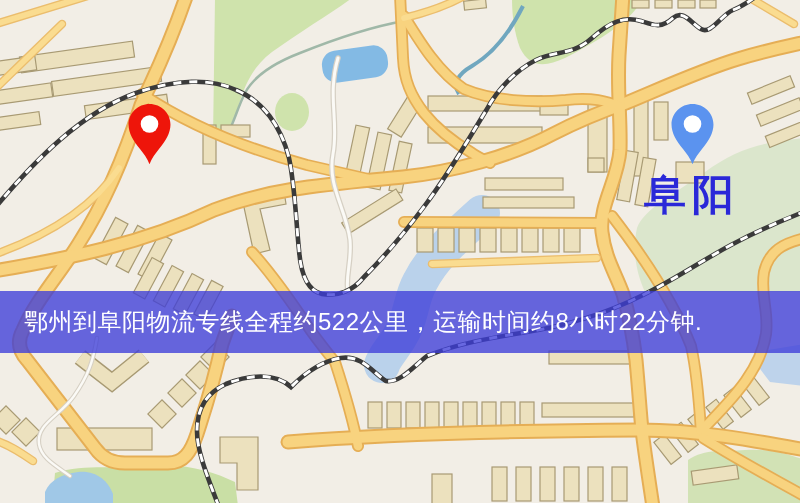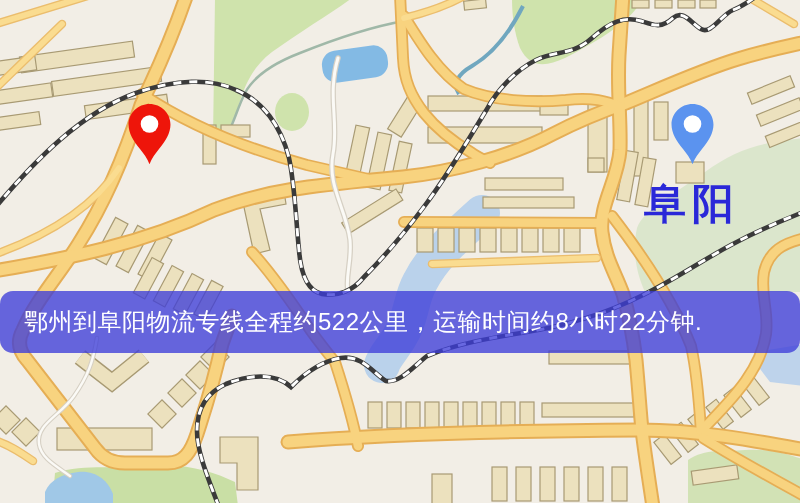--- a/index.html
+++ b/index.html
@@ -238,19 +238,19 @@
       <circle cx="20" cy="19" r="8" fill="#ffffff"></circle>
     </svg>
   </div>
 
   <div class="marker" style="left:670px;top:103px;">
     <svg width="45" height="64" viewBox="0 0 40 58">
       <path d="M20,1 C30.5,1 39,9.3 39,19.8 C39,27.2 34.6,34.5 28.6,41.8 C25.4,45.7 22,50.5 20,55.5 C18,50.5 14.6,45.7 11.4,41.8 C5.4,34.5 1,27.2 1,19.8 C1,9.3 9.5,1 20,1 Z" fill="#5b93ef"></path>
       <circle cx="20" cy="19" r="8" fill="#ffffff"></circle>
     </svg>
   </div>
-  <div class="marker-label" style="left: 644px; top: 183px; letter-spacing: 6px; color: rgb(42, 40, 216);">阜阳</div>
-
-  <div class="banner" style="background: rgba(62, 62, 216, 0.78); border-radius: 13px;">
+  <div class="marker-label" style="left: 644px; top: 174px; letter-spacing: 6px; color: rgb(42, 40, 216);">阜阳</div>
+
+  <div class="banner" style="background: rgba(62, 62, 216, 0.78);">
     <span style="color: rgb(255, 255, 255);">鄂州到阜阳物流专线全程约522公里，运输时间约8小时22分钟.</span>
   </div>
 
 </div>
 
 </body></html>

